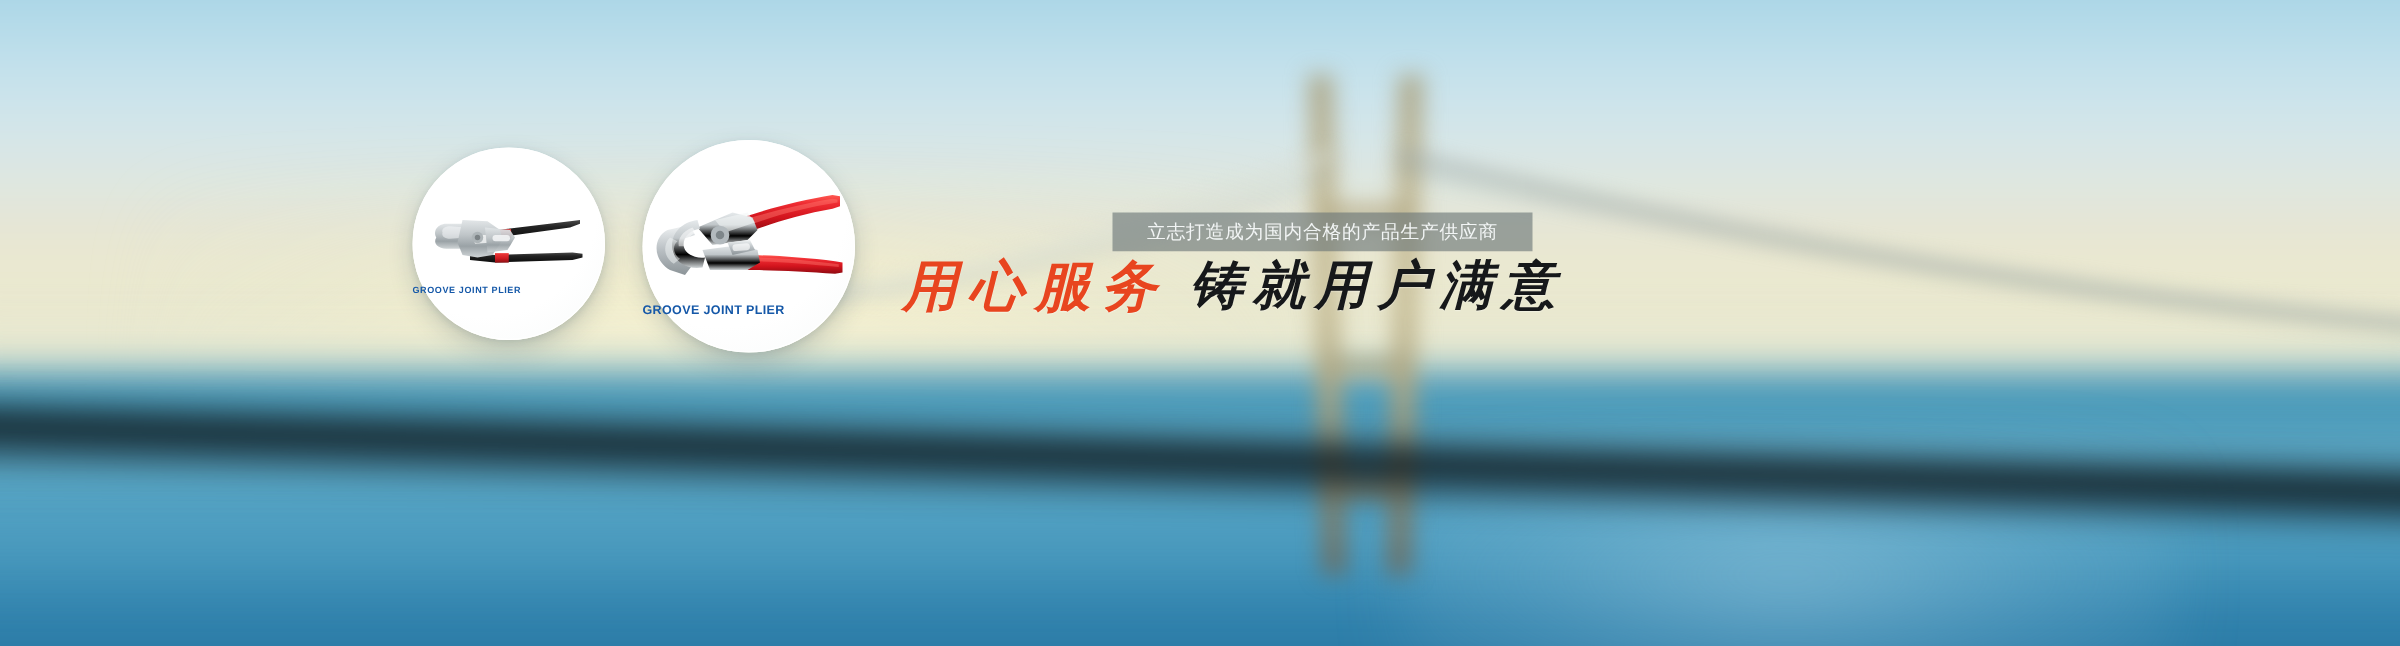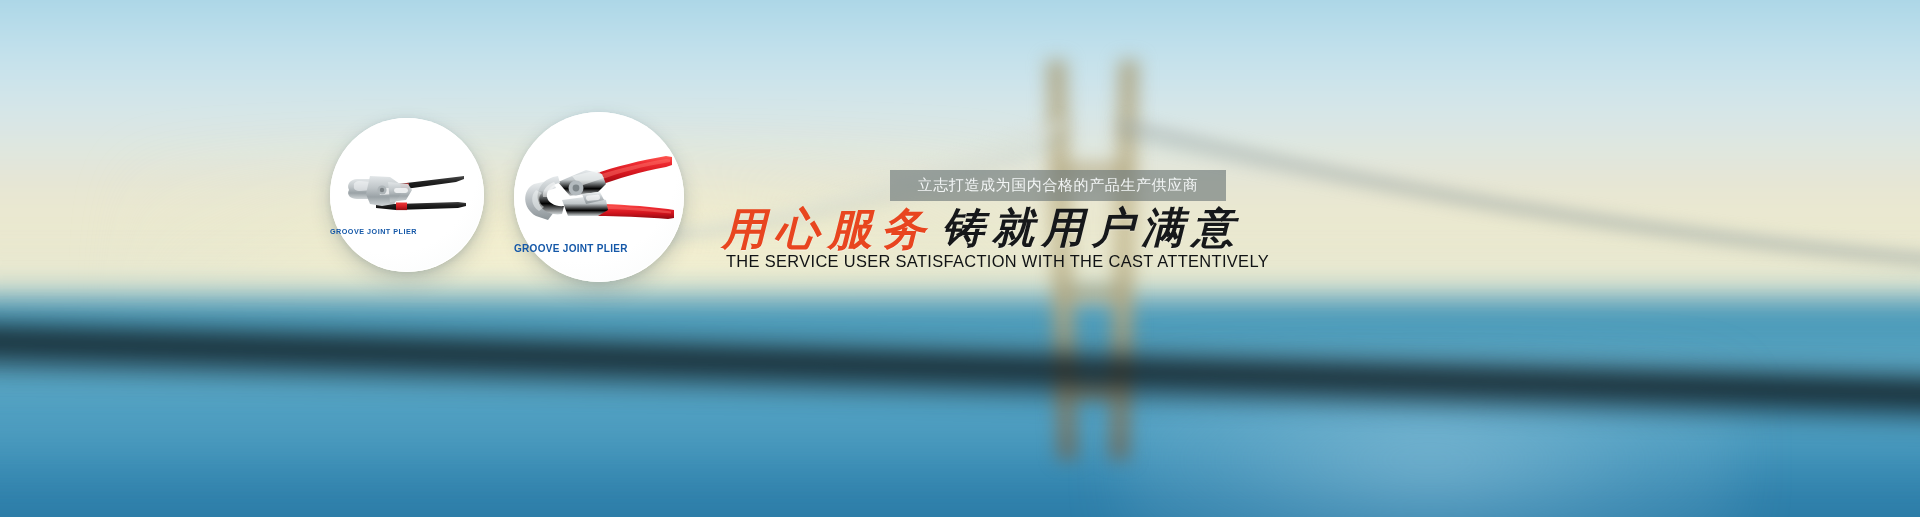--- a/index.html
+++ b/index.html
@@ -293,21 +293,21 @@
     letter-spacing: 9px;
     font-style: italic;
     text-shadow: 0 1px 1px rgba(255,255,255,0.45);
   }
   .headline-dark {
     color: #16181a;
     font-size: 42px;
     font-weight: bold;
     letter-spacing: 8px;
     font-style: italic;
-    margin-left: 8px;
+    margin-left: 18px;
     text-shadow: 0 1px 1px rgba(255,255,255,0.35);
   }
 
   .subheadline {
     position: absolute;
     left: 726px; top: 252px;
     color: #111315;
     font-size: 16.4px;
     letter-spacing: 0.35px;
     white-space: nowrap;
@@ -444,15 +444,14 @@
 
   <div class="slogan-badge">
     <span>立志打造成为国内合格的产品生产供应商</span>
   </div>
 
   <div class="headline">
     <span class="headline-red">用心服务</span>
     <span class="headline-dark">铸就用户满意</span>
   </div>
 
-  <div class="subheadline">THE SERVICE USER SATISFACTION WITH THE CAST ATTENTIVELY</div>
 
 </div>
 
 </body></html>

